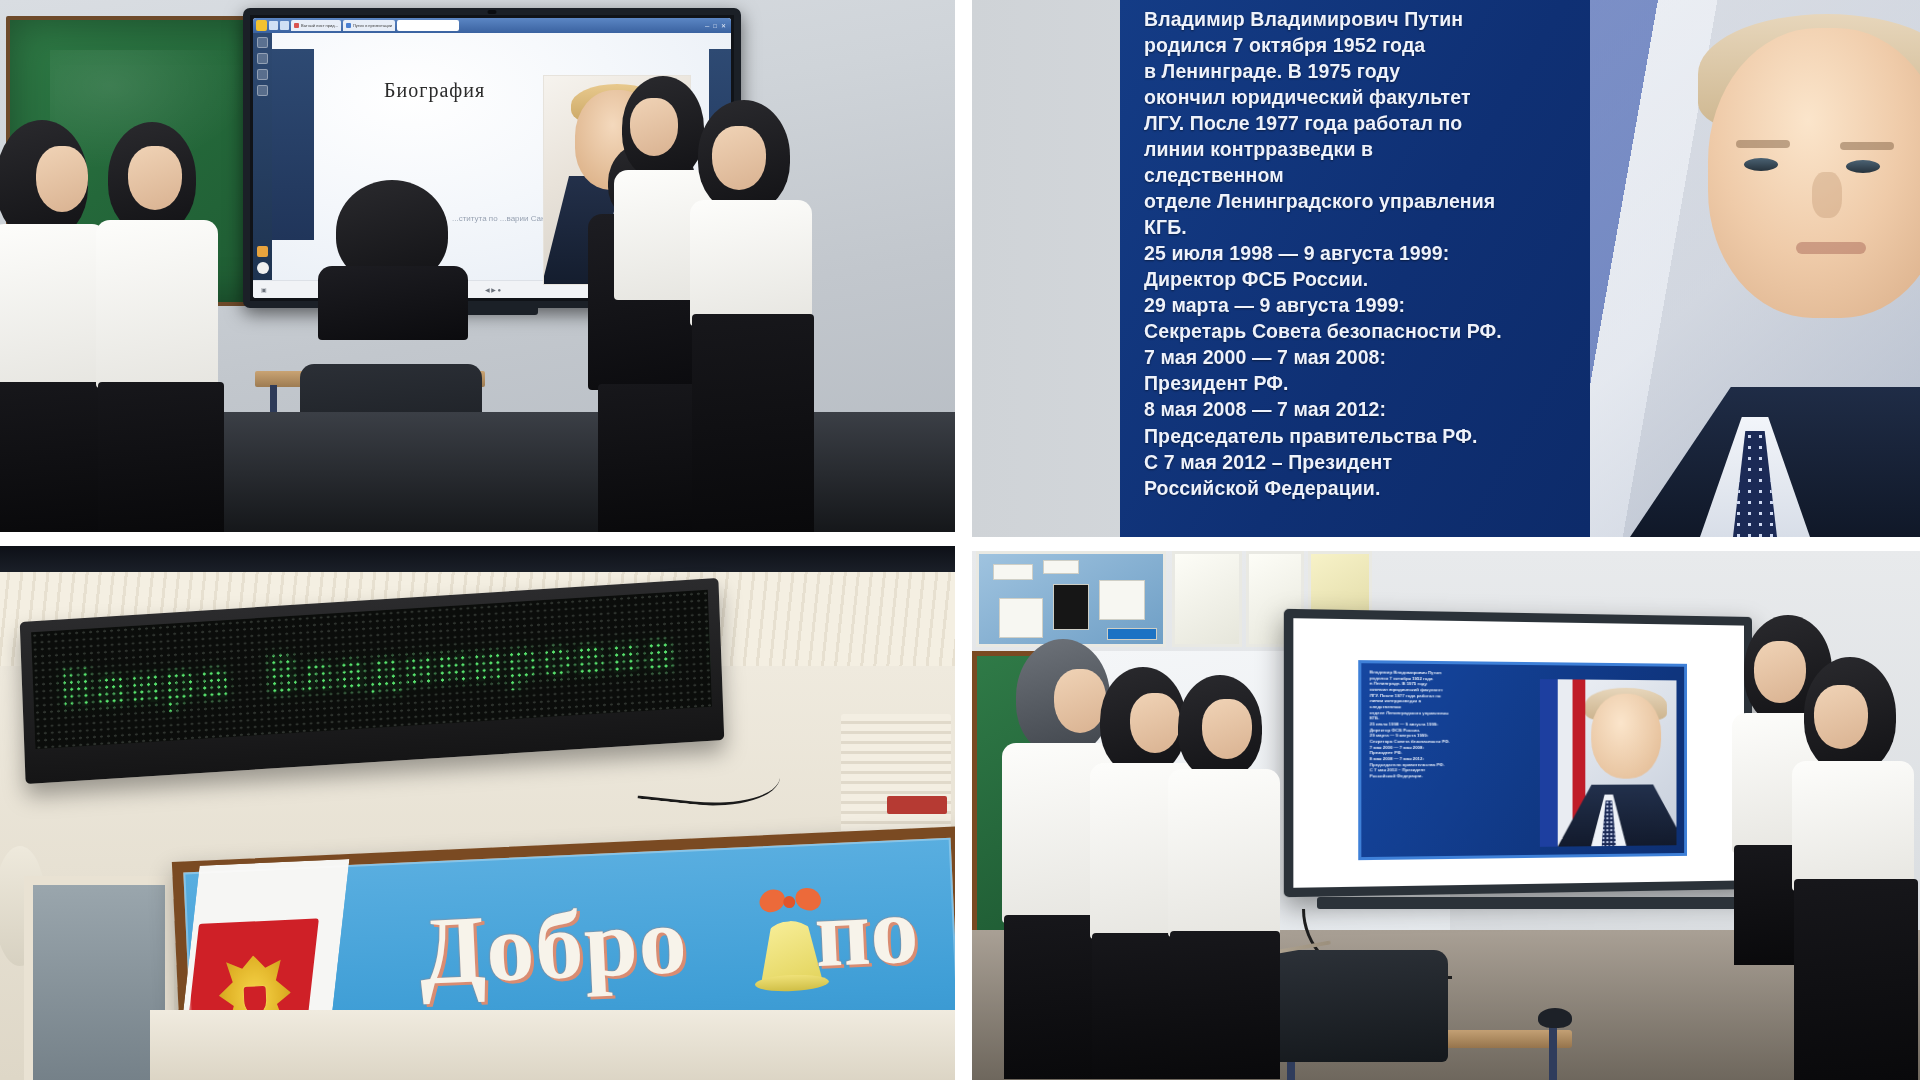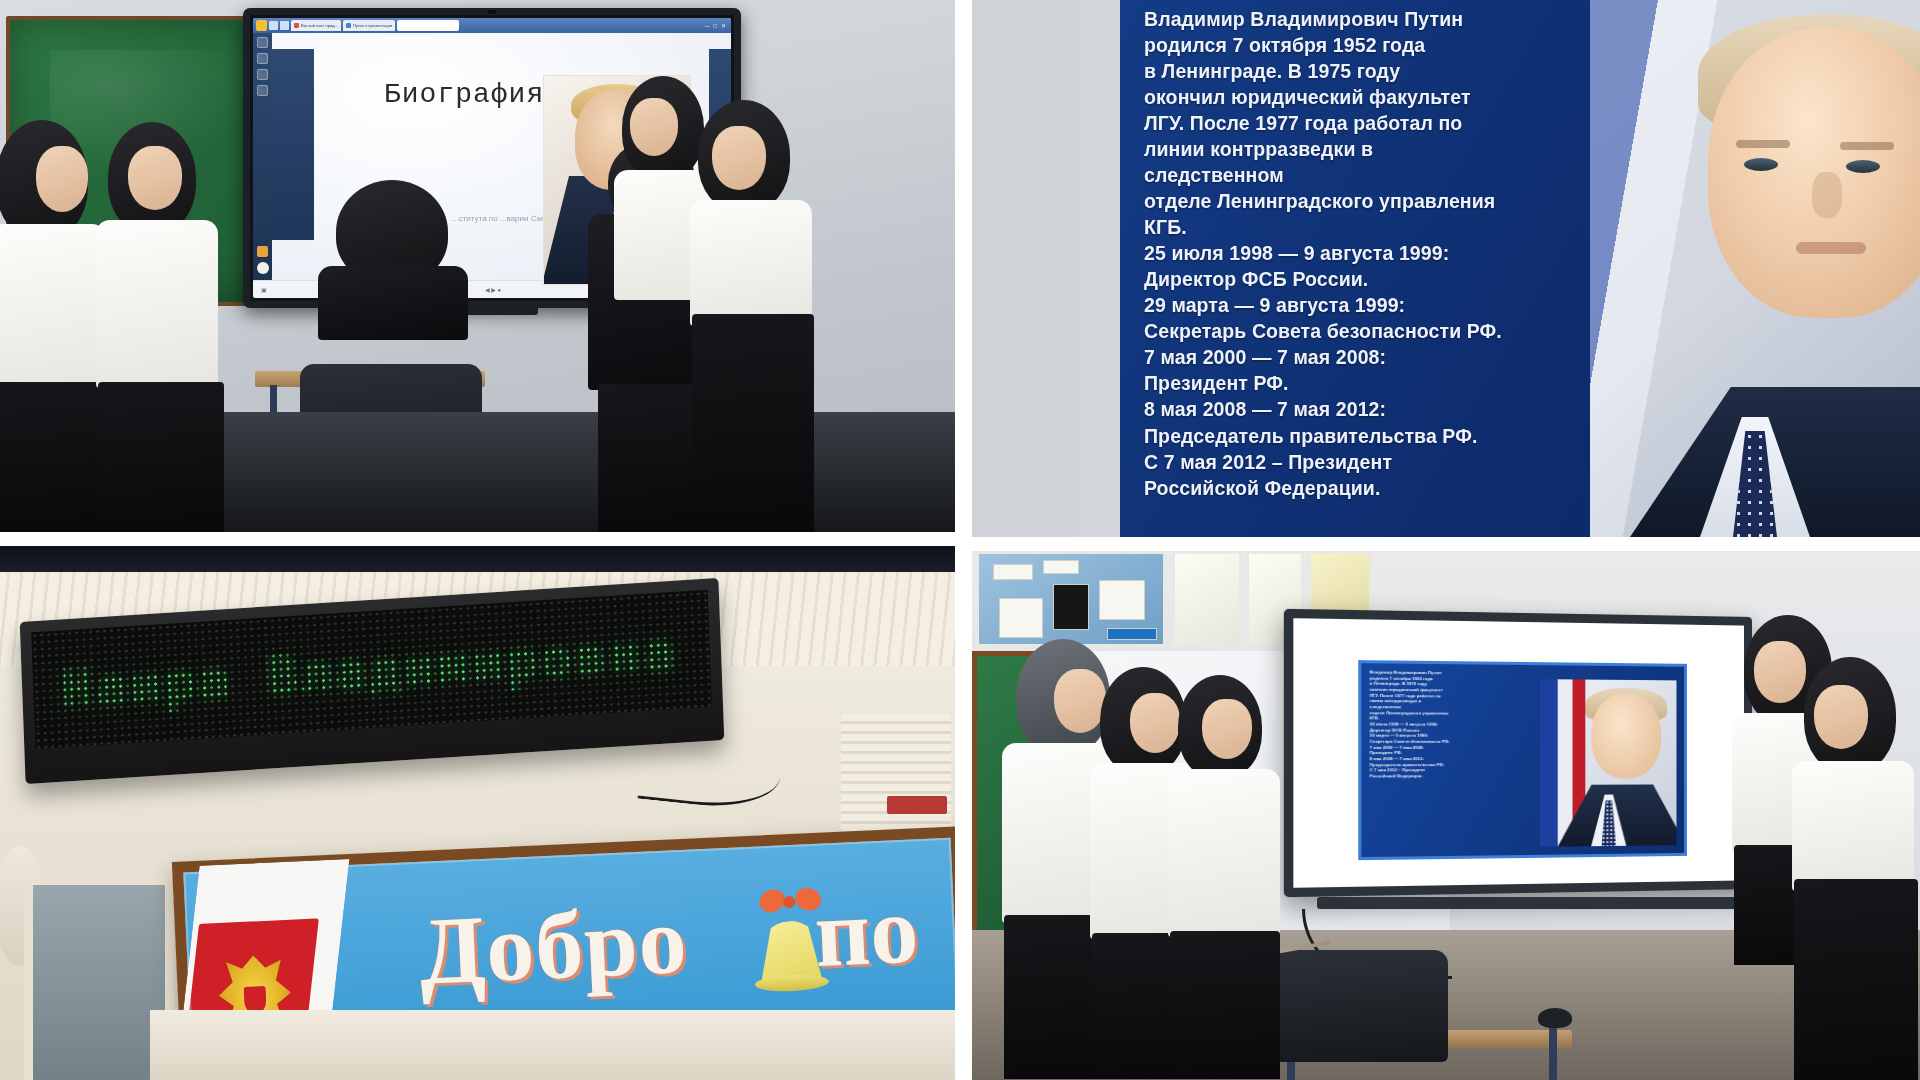--- a/index.html
+++ b/index.html
@@ -61,22 +61,22 @@
       gap:5px; padding-bottom:6px; }
   .sbar-bot .c { width:12px;height:12px;border-radius:50%;background:#f0f0f0; }
   .sbar-bot .o { width:11px;height:11px;border-radius:2px;background:#e8a33d; }
 
   .slide-area { flex:1; position:relative; background:
         radial-gradient(ellipse at 30% 25%, #ffffff 0%, #f4f7fb 45%, #e6ecf4 100%); }
   .slide-strip-l { position:absolute;left:0;top:16px;width:42px;bottom:40px;
       background:linear-gradient(180deg,#2e4a73,#20355a); }
   .slide-strip-r { position:absolute;right:0;top:16px;width:22px;bottom:40px;
       background:linear-gradient(180deg,#2e4a73,#20355a); }
-  .slide-title { position:absolute; left:112px; top:46px; font-family:Liberation Mono, monospace;
-      font-size:28px; color:#2b2b2b; letter-spacing:1px;
+  .slide-title { position:absolute; left:112px; top:46px; font-family:Liberation Serif, serif;
+      font-size:20px; color:#2b2b2b; letter-spacing:1px;
       text-shadow:0 1px 2px rgba(255,255,255,.9); }
   .slide-ptext { position:absolute; left:180px; top:180px; width:150px;
       font-size:8px; line-height:1.45; color:#4a5a74; opacity:.55; }
   .slide-photo { position:absolute; right:40px; top:42px; width:148px; height:210px;
       background:linear-gradient(150deg,#f6f3ee 0%,#e9e3da 38%,#cfcac2 100%);
       border:1px solid #e7e3dc; overflow:hidden; }
   .sp-face { position:absolute; left:50%; top:14px; transform:translateX(-50%);
       width:84px; height:100px; border-radius:46% 46% 42% 42%;
       background:radial-gradient(ellipse at 45% 35%, #f4d9bd, #dfb68e 70%, #c89a72 100%); }
   .sp-hair { position:absolute; left:50%; top:8px; transform:translateX(-50%);

